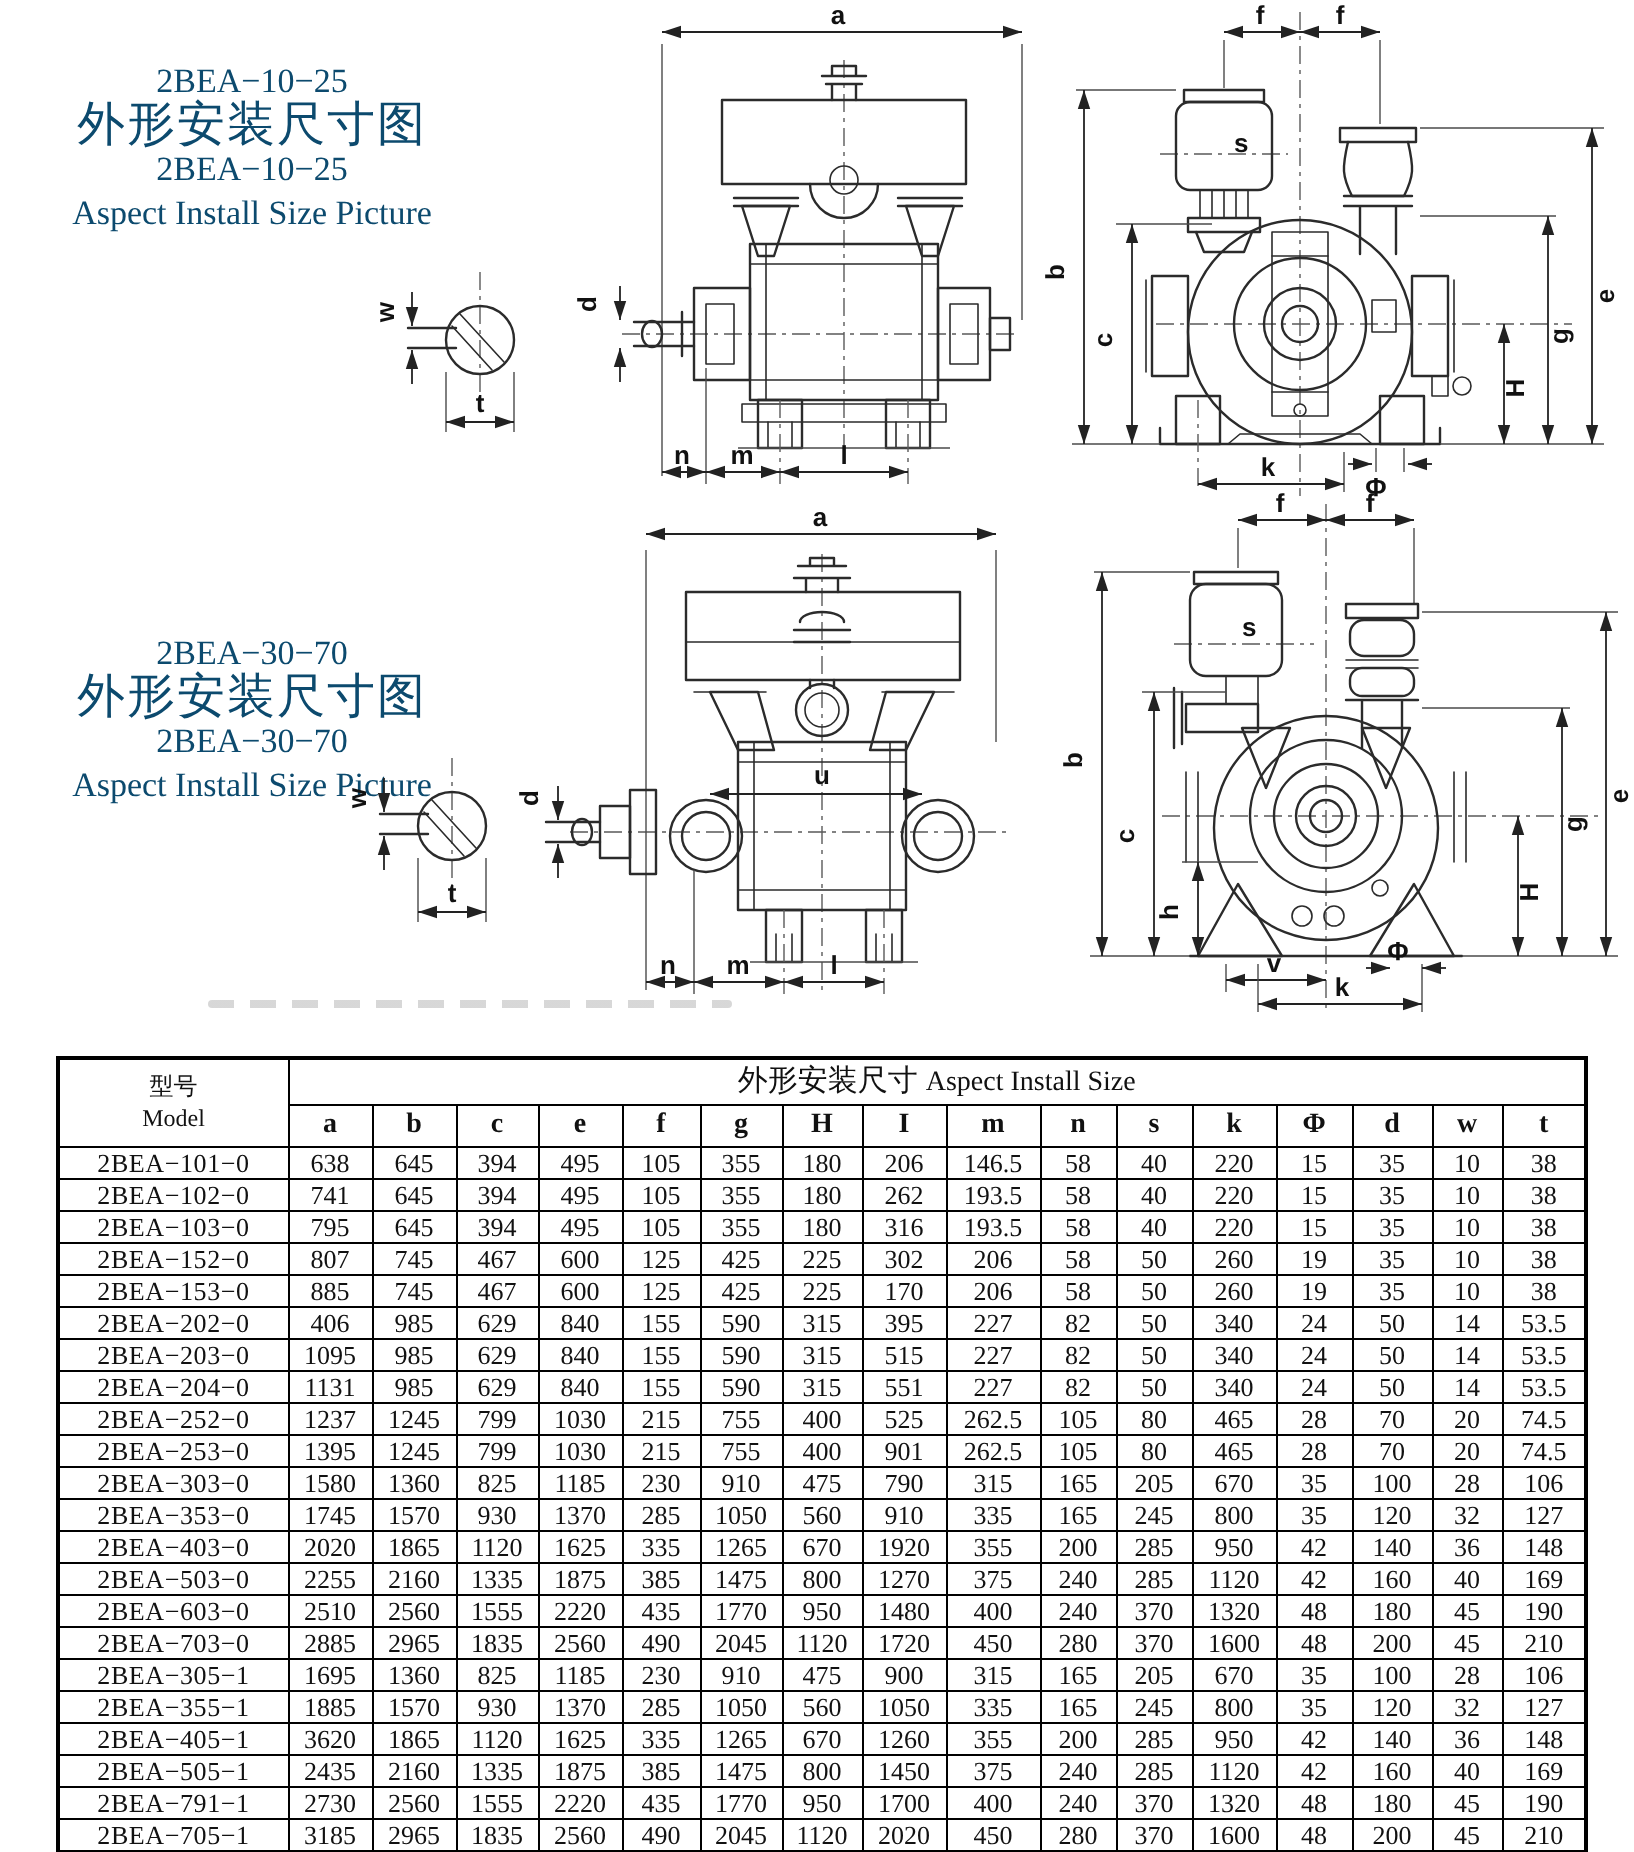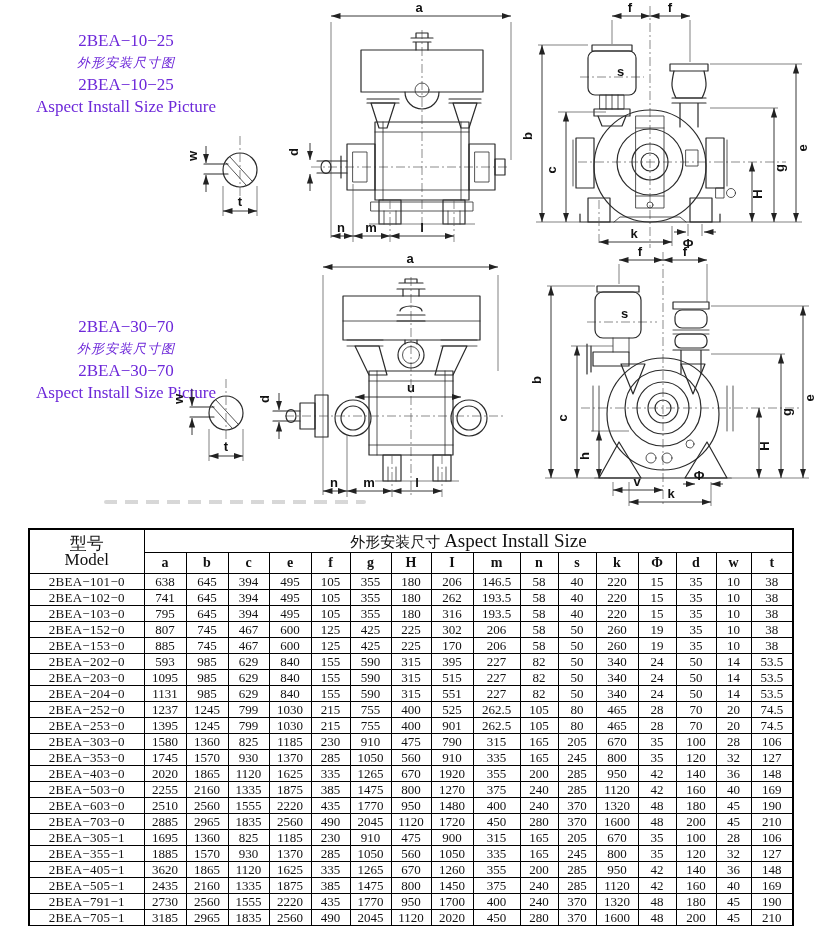--- a/index.html
+++ b/index.html
@@ -2,22 +2,22 @@
 <html><head>
 <meta charset="utf-8">
 <style>
   * { margin:0; padding:0; box-sizing:border-box; }
   html,body { background:#fff; }
   .page { position:relative; width:817px; height:926px; background:#ffffff;
           font-family:"Liberation Serif", serif; color:#111; overflow:hidden; }
 
   
   .title-block { position:absolute; width:232px; text-align:center;
-                 font-size:17px; line-height:22px; color:#6d28d9; }
-  .title-block .zh { font-size:13px; letter-spacing:1px;font-style:italic; }
+                 font-size:17px; line-height:22px; color:#0c4a6e; }
+  .title-block .zh { font-size:24px; letter-spacing:1px; }
   #title1 { left:10px; top:30px; }
   #title2 { left:10px; top:276px;margin-top:40px; }
 
   
   svg { position:absolute; overflow:visible; }
   .ol  { fill:none; stroke:#2b2b2b; stroke-width:1.2; stroke-linejoin:round; stroke-linecap:round; }
   .th  { stroke-width:0.8; }
   .ext { fill:none; stroke:#4a4a4a; stroke-width:0.7; }
   .cl  { fill:none; stroke:#5a5a5a; stroke-width:0.7; stroke-dasharray:9 3 2 3; }
   .dim2{ fill:none; stroke:#222; stroke-width:0.9; marker-start:url(#ar); marker-end:url(#ar); }
@@ -29,23 +29,23 @@
     background:repeating-linear-gradient(90deg, rgba(60,60,60,.45) 0 13px, transparent 13px 21px);
     opacity:.45; border-radius:2px; }
 
   
   .dim-table { position:absolute; left:28px; top:528px; width:760px;
     border-collapse:collapse; table-layout:fixed; background:#fff; }
   .dim-table, .dim-table td, .dim-table th { border:1px solid #000; }
   .dim-table { border-width:2px; }
   .dim-table th, .dim-table td { text-align:center; vertical-align:middle; padding:0; font-weight:normal; }
   .dim-table thead .group-hdr { height:23px; font-size:15px; }
-  .dim-table thead .group-hdr .en { margin-left:4px; font-size:19px; }
+  .dim-table thead .group-hdr .en { margin-left:4px; font-size:14px; }
   .dim-table thead tr.letters th { height:21px; font-size:14px; font-weight:bold; }
-  .dim-table th.model-hdr { font-size:17px; line-height:16px; }
+  .dim-table th.model-hdr { font-size:12px; line-height:16px; }
   .dim-table tbody td { height:16px; font-size:13px; line-height:15px; white-space:nowrap; }
   .dim-table tbody td.model { letter-spacing:.3px; }
 </style>
 </head>
 <body>
 
 <div class="page">
 
   <div class="title-block" id="title1">
     <div>2BEA−10−25</div>
@@ -448,21 +448,21 @@
           <td>58</td>
           <td>50</td>
           <td>260</td>
           <td>19</td>
           <td>35</td>
           <td>10</td>
           <td>38</td>
         </tr>
         <tr>
           <td class="model">2BEA−202−0</td>
-          <td>593</td>
+          <td>406</td>
           <td>985</td>
           <td>629</td>
           <td>840</td>
           <td>155</td>
           <td>590</td>
           <td>315</td>
           <td>395</td>
           <td>227</td>
           <td>82</td>
           <td>50</td>

